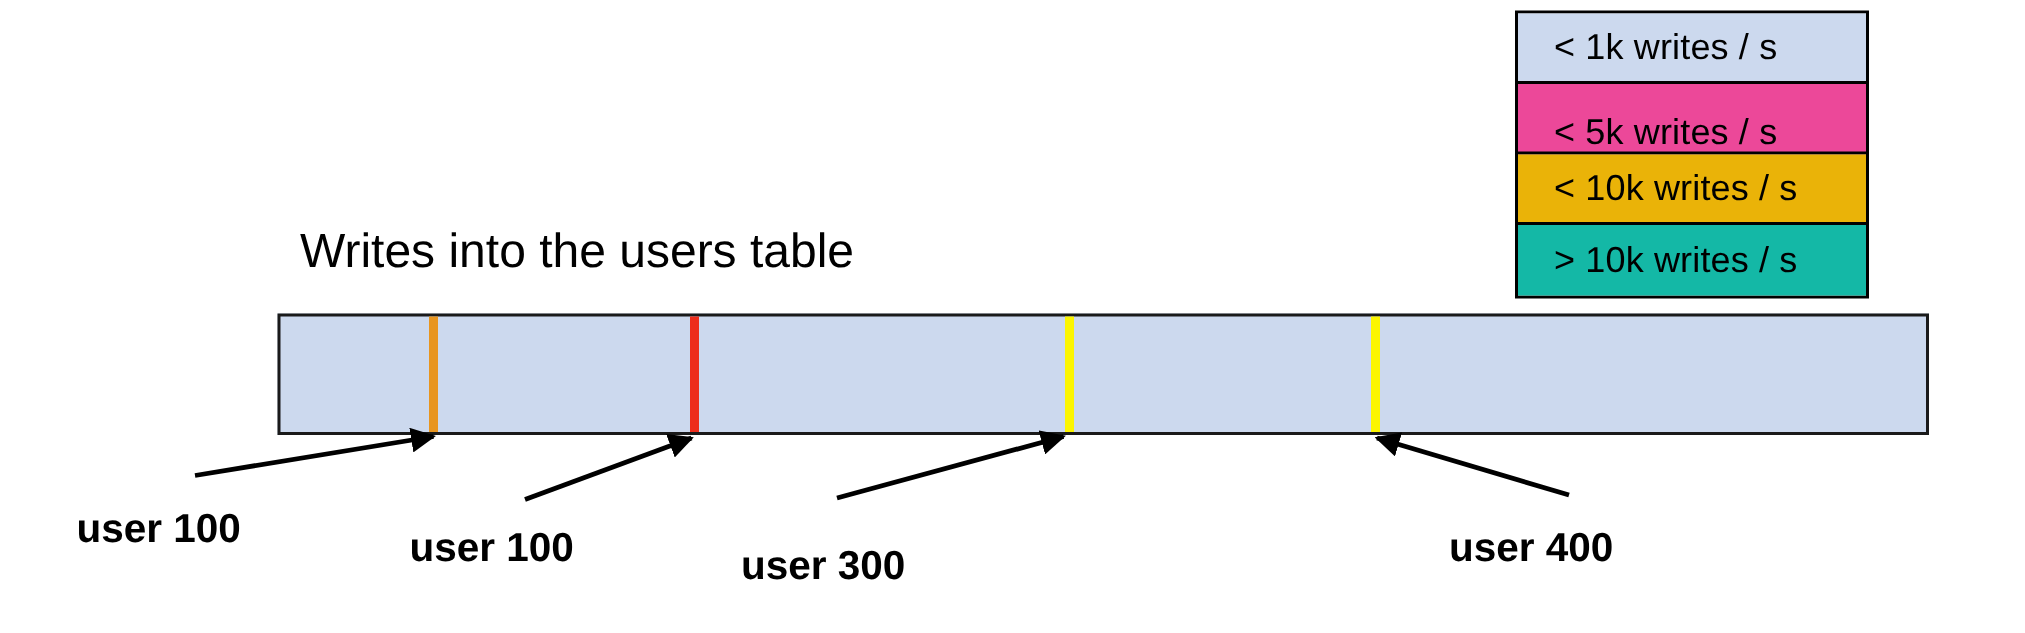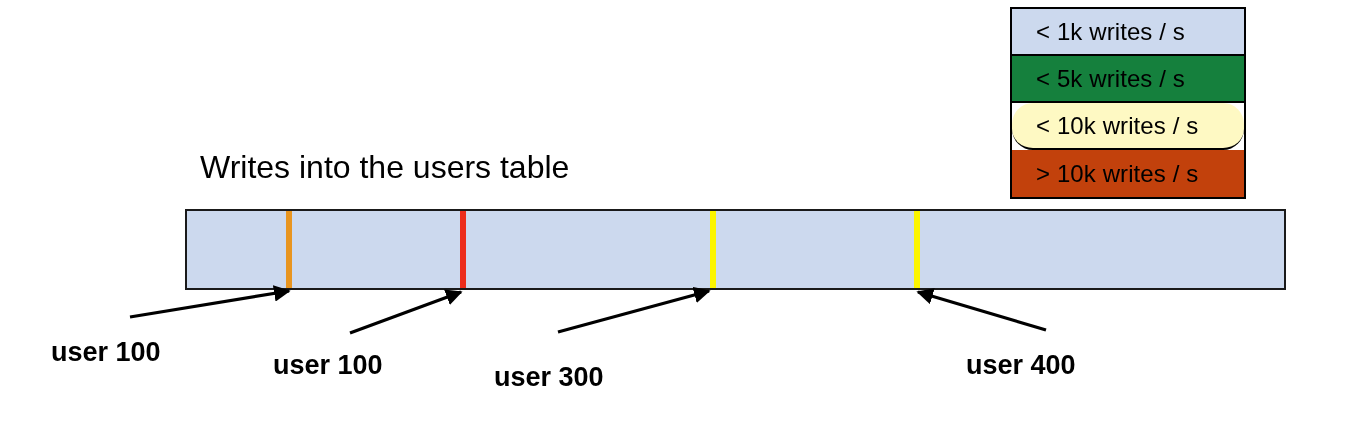--- a/index.html
+++ b/index.html
@@ -86,27 +86,27 @@
     font-weight: bold;
   }
 </style>
 </head>
 <body>
 
 <div id="legend">
   <div class="legend-row" style="background:#ccd9ee;">
     <span class="legend-label">&lt; 1k writes / s</span>
   </div>
-  <div class="legend-row" style="background:#15803d;">
+  <div class="legend-row" style="background:#ec4899;align-items:flex-end;">
     <span class="legend-label">&lt; 5k writes / s</span>
   </div>
-  <div class="legend-row" style="background:#fef9c3;border-radius:21px;">
+  <div class="legend-row" style="background:#eab308;">
     <span class="legend-label">&lt; 10k writes / s</span>
   </div>
-  <div class="legend-row" style="background:#c2410c;">
+  <div class="legend-row" style="background:#14b8a6;">
     <span class="legend-label">&gt; 10k writes / s</span>
   </div>
 </div>
 
 <div id="chart-title">Writes into the users table</div>
 
 <div id="bar">
   <div class="stripe" style="left:99px;  background:#e8951f;"></div>
   <div class="stripe" style="left:273px; background:#ed2d1c;"></div>
   <div class="stripe" style="left:523px; background:#fcf500;"></div>

